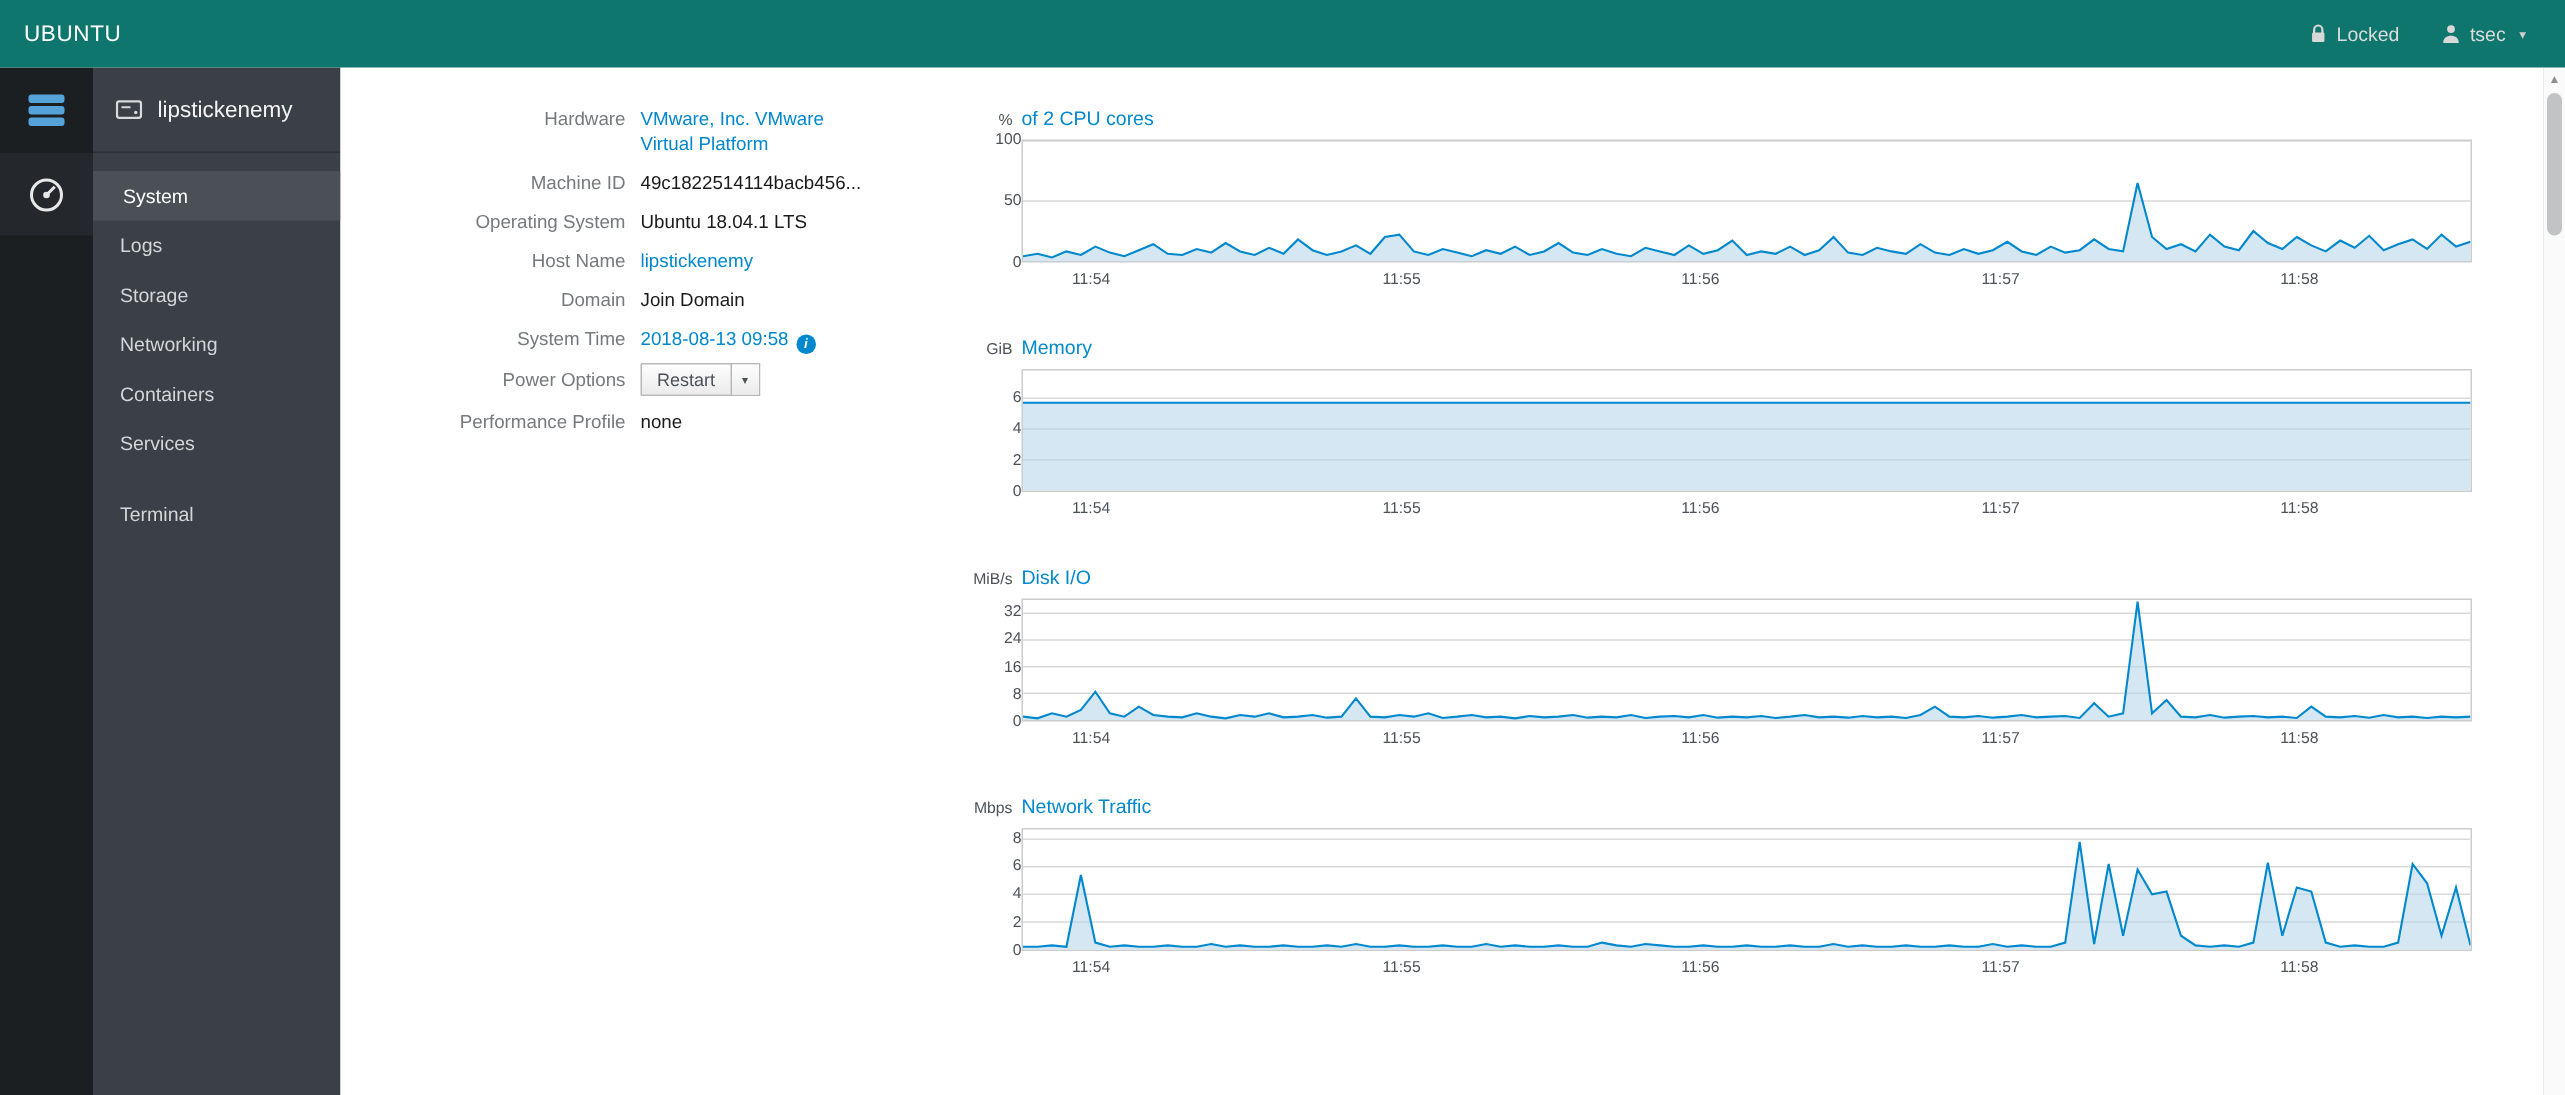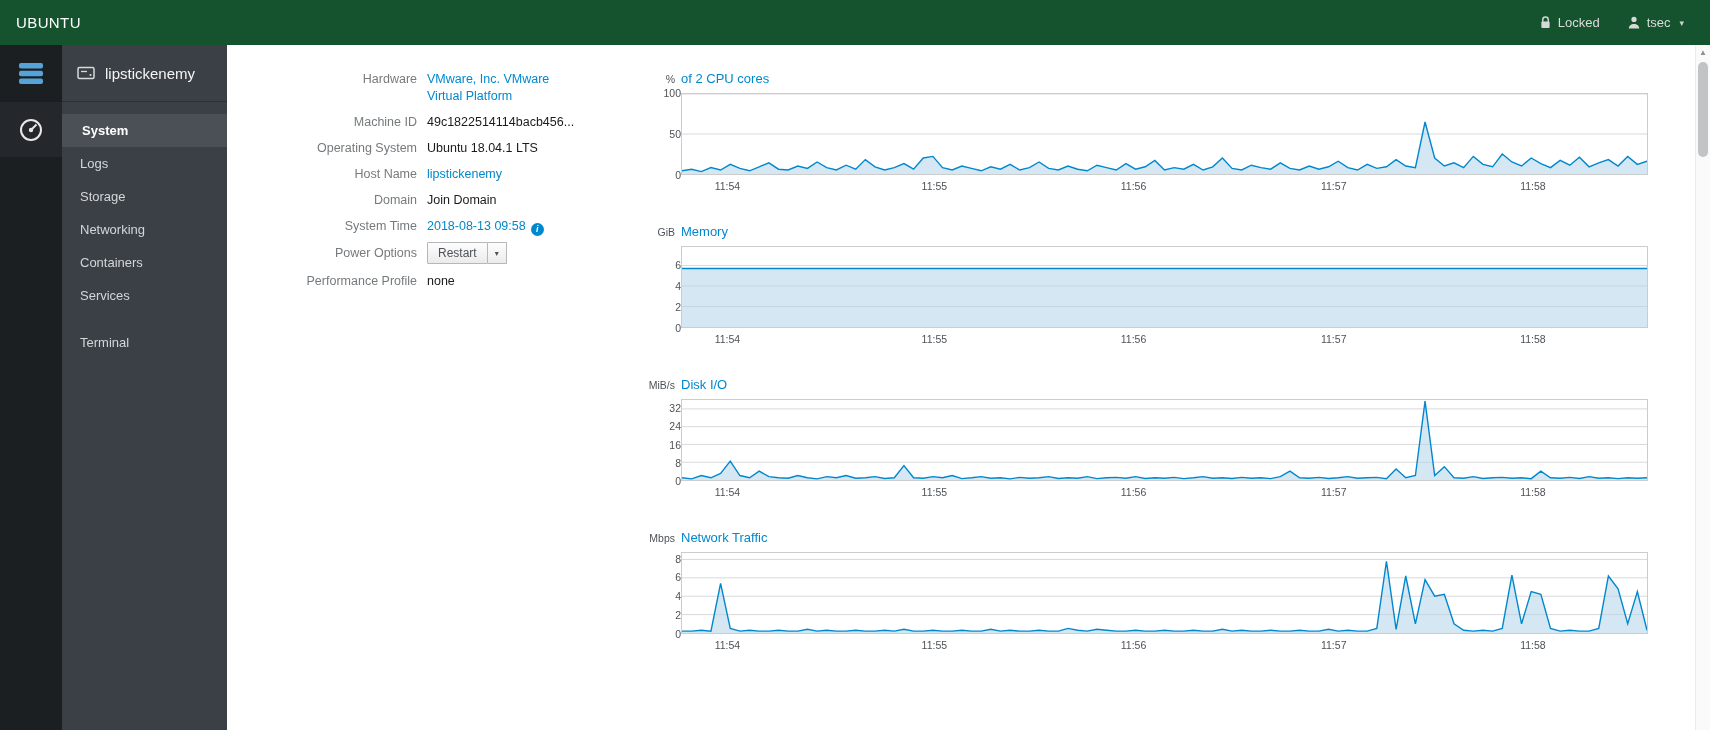--- a/index.html
+++ b/index.html
@@ -6,42 +6,42 @@
   html,body { height:100%; }
   body {
     font-family:"Liberation Sans", sans-serif;
     background:#fff;
     overflow:hidden;
     font-size:13px;
     color:#222;
   }
   
   .topbar {
-    height:45px; background:#14532d; color:#fff;
+    height:45px; background:#0f766e; color:#fff;
     display:flex; align-items:center; justify-content:space-between;
     padding:0 26px 0 16px; position:relative; z-index:5;
   }
   .brand { font-size:15px; letter-spacing:.4px; color:#fff; }
   .topbar-right { display:flex; align-items:center; gap:28px; }
   .topbar-item { display:flex; align-items:center; gap:7px; font-size:13px; color:#dcdcdc; cursor:pointer; }
   .caret { font-size:9px; color:#cfcfcf; margin-left:2px; }
   
   .app { display:flex; height:calc(100% - 45px); }
   .iconstrip { width:62px; background:#1b1f22; flex:none; }
   .strip-item { height:57px; display:flex; align-items:center; justify-content:center; cursor:pointer; }
   .strip-item.secondary { background:#24282c; height:55px; }
   .sidebar { width:165px; background:#3b4046; flex:none; display:flex; flex-direction:column; }
   .sidebar-header {
     height:57px; display:flex; align-items:center; gap:10px;
     padding-left:15px; color:#f4f4f4; font-size:15px;
     border-bottom:1px solid rgba(0,0,0,.25); cursor:pointer;
   }
   .nav { list-style:none; padding-top:12px; }
   .nav-item { padding:9px 18px; font-size:13px; color:#d4d6d7; cursor:pointer; }
-  .nav-item.active { background:#4a5056; color:#fff; font-weight:bold;padding-left:20px; }
+  .nav-item.active { background:#4a5056; color:#fff; font-weight:normal;padding-left:20px; }
   .nav-item.separated { margin-top:14px; }
   
   .main { flex:1; background:#fff; padding:26px 0 0 30px; display:flex; overflow:hidden;gap:24px; }
   .info-col { width:350px; flex:none; }
   .field-row { display:flex; margin-bottom:9px; line-height:17px; }
   .field-label { width:170px; text-align:right; color:#767a7d; padding-right:10px; flex:none; font-size:12.5px; }
   .field-value { max-width:150px; font-size:12.5px; color:#1b1b1b; }
   .value-link { color:#0088ce; cursor:pointer; text-decoration:none; }
   .value-action { color:#1b1b1b; cursor:pointer; }
   .info-badge {

